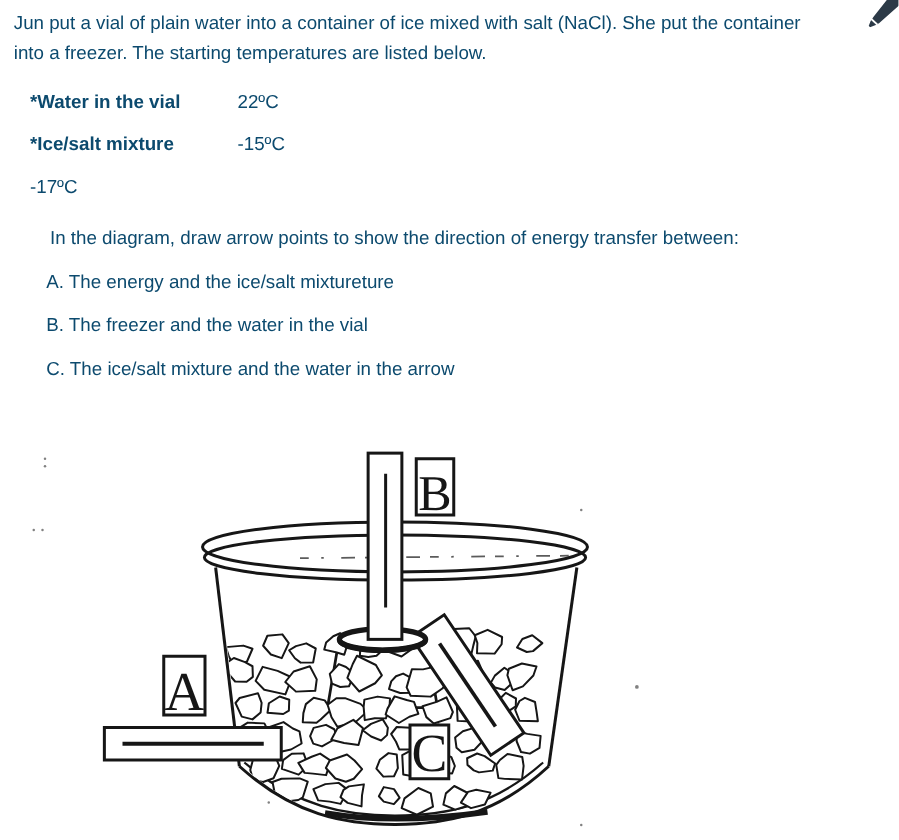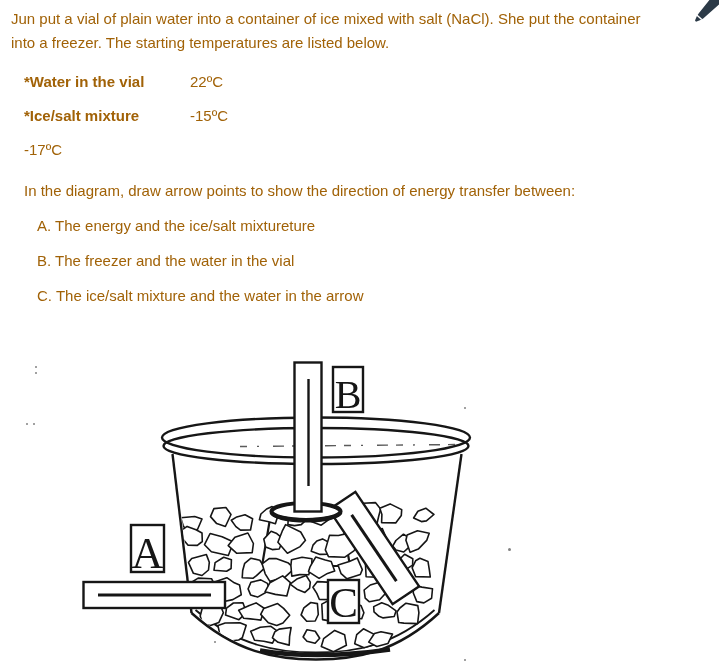--- a/index.html
+++ b/index.html
@@ -1,25 +1,25 @@
 <!DOCTYPE html>
 <html><head>
 <meta charset="utf-8">
 <style>
   html,body{margin:0;padding:0;background:#ffffff;}
   #page{position:relative;width:719px;height:672px;overflow:hidden;
         font-family:"Liberation Sans","DejaVu Sans",sans-serif;
-        color:#a16207;background:#ffffff;}
+        color:#0c4a6e;background:#ffffff;}
   .content{position:absolute;left:0;top:0;width:719px;padding-top:7px;font-size:15px;line-height:24px;}
   .intro-line{margin:0 0 0 11px;white-space:nowrap;}
   .temps{margin-top:16px;}
   .temp-row{display:flex;margin:0 0 13px 24px;line-height:21px;white-space:nowrap;}
   .temp-row:last-child{margin-bottom:0;}
   .temp-label{width:166px;font-weight:bold;}
-  .instruction{margin:20px 0 0 24px;line-height:21px;white-space:nowrap;}
+  .instruction{margin:20px 0 0 40px;line-height:21px;white-space:nowrap;}
   .transfer-item{margin:14px 0 0 37px;line-height:21px;white-space:nowrap;}
   .transfer-item:first-of-type{margin-top:13px;}
   .diagram-svg{position:absolute;left:80px;top:355px;}
   .serif-letter{font-family:"Liberation Serif","DejaVu Serif",serif;fill:#161616;}
   .pen-icon{position:absolute;left:693px;top:0;}
   .speckle{position:absolute;border-radius:50%;background:#6b6b6b;opacity:.85;}
 </style>
 </head>
 <body>
 

